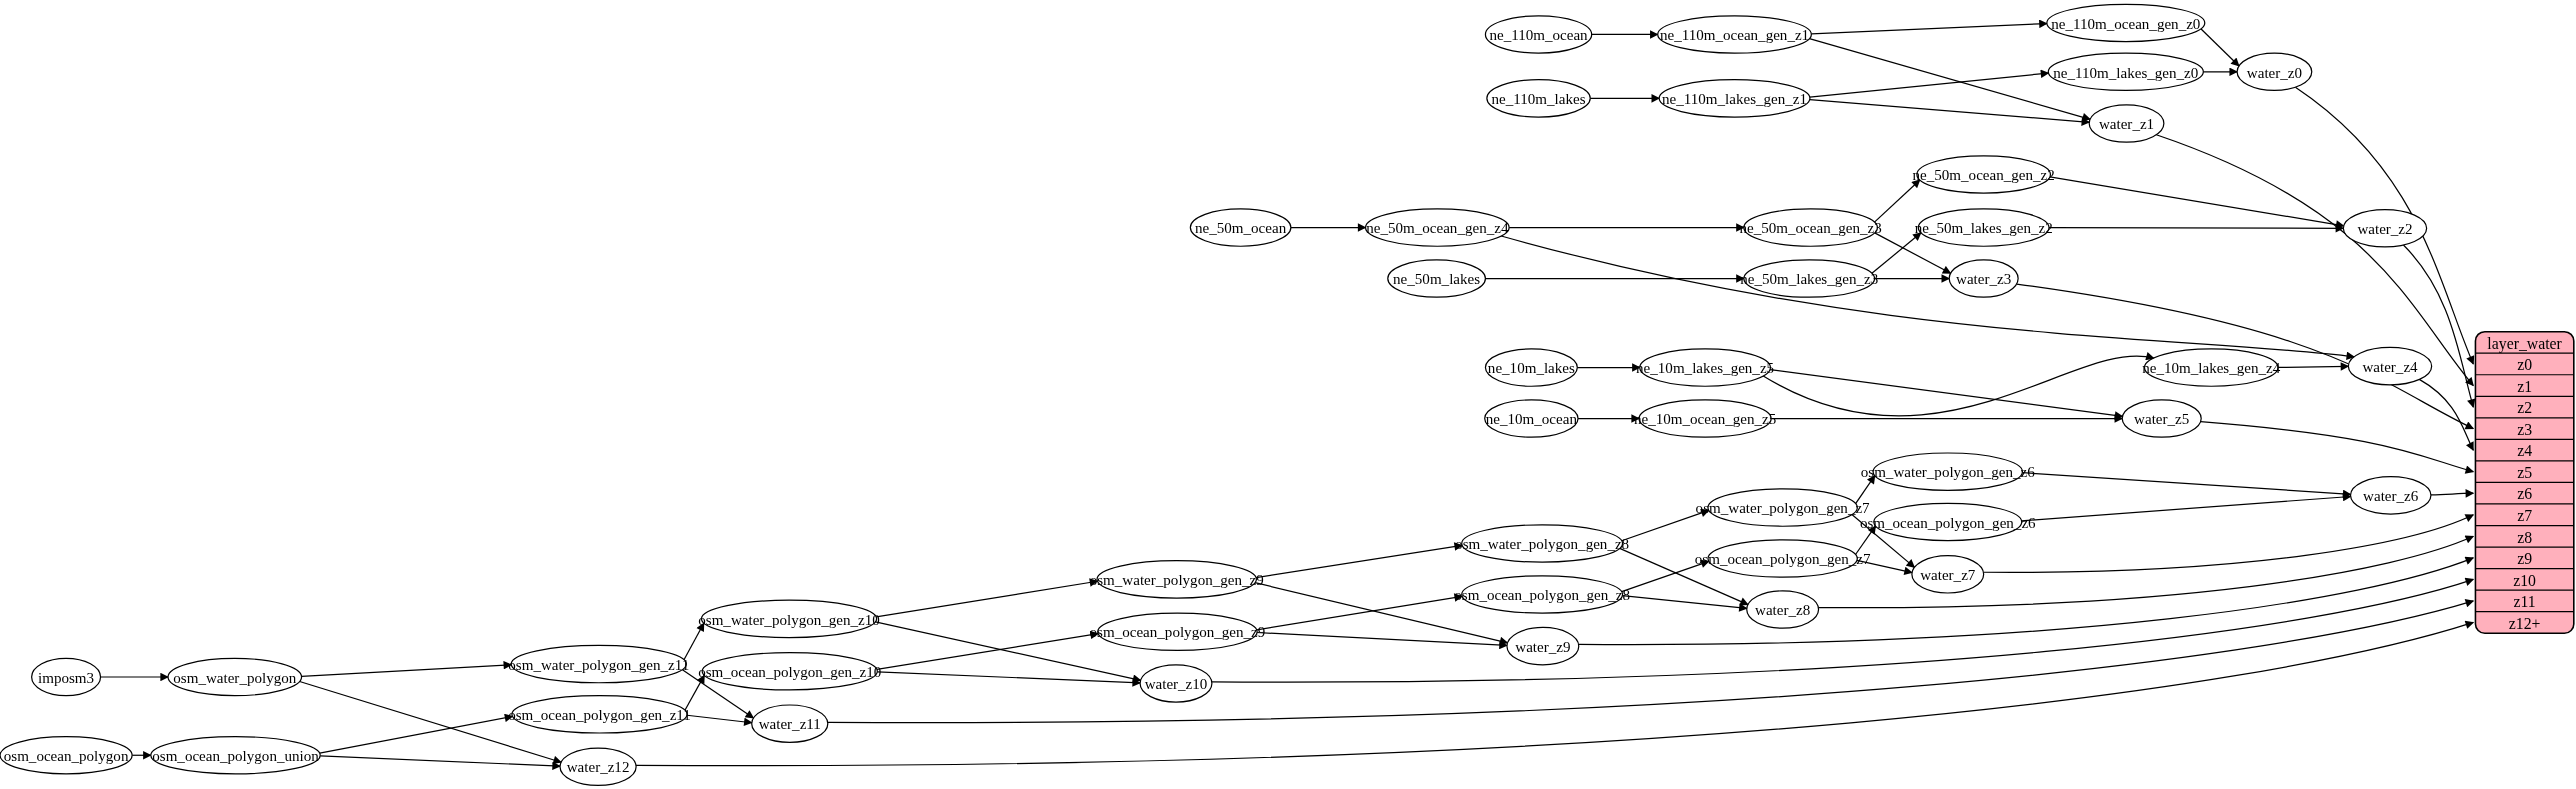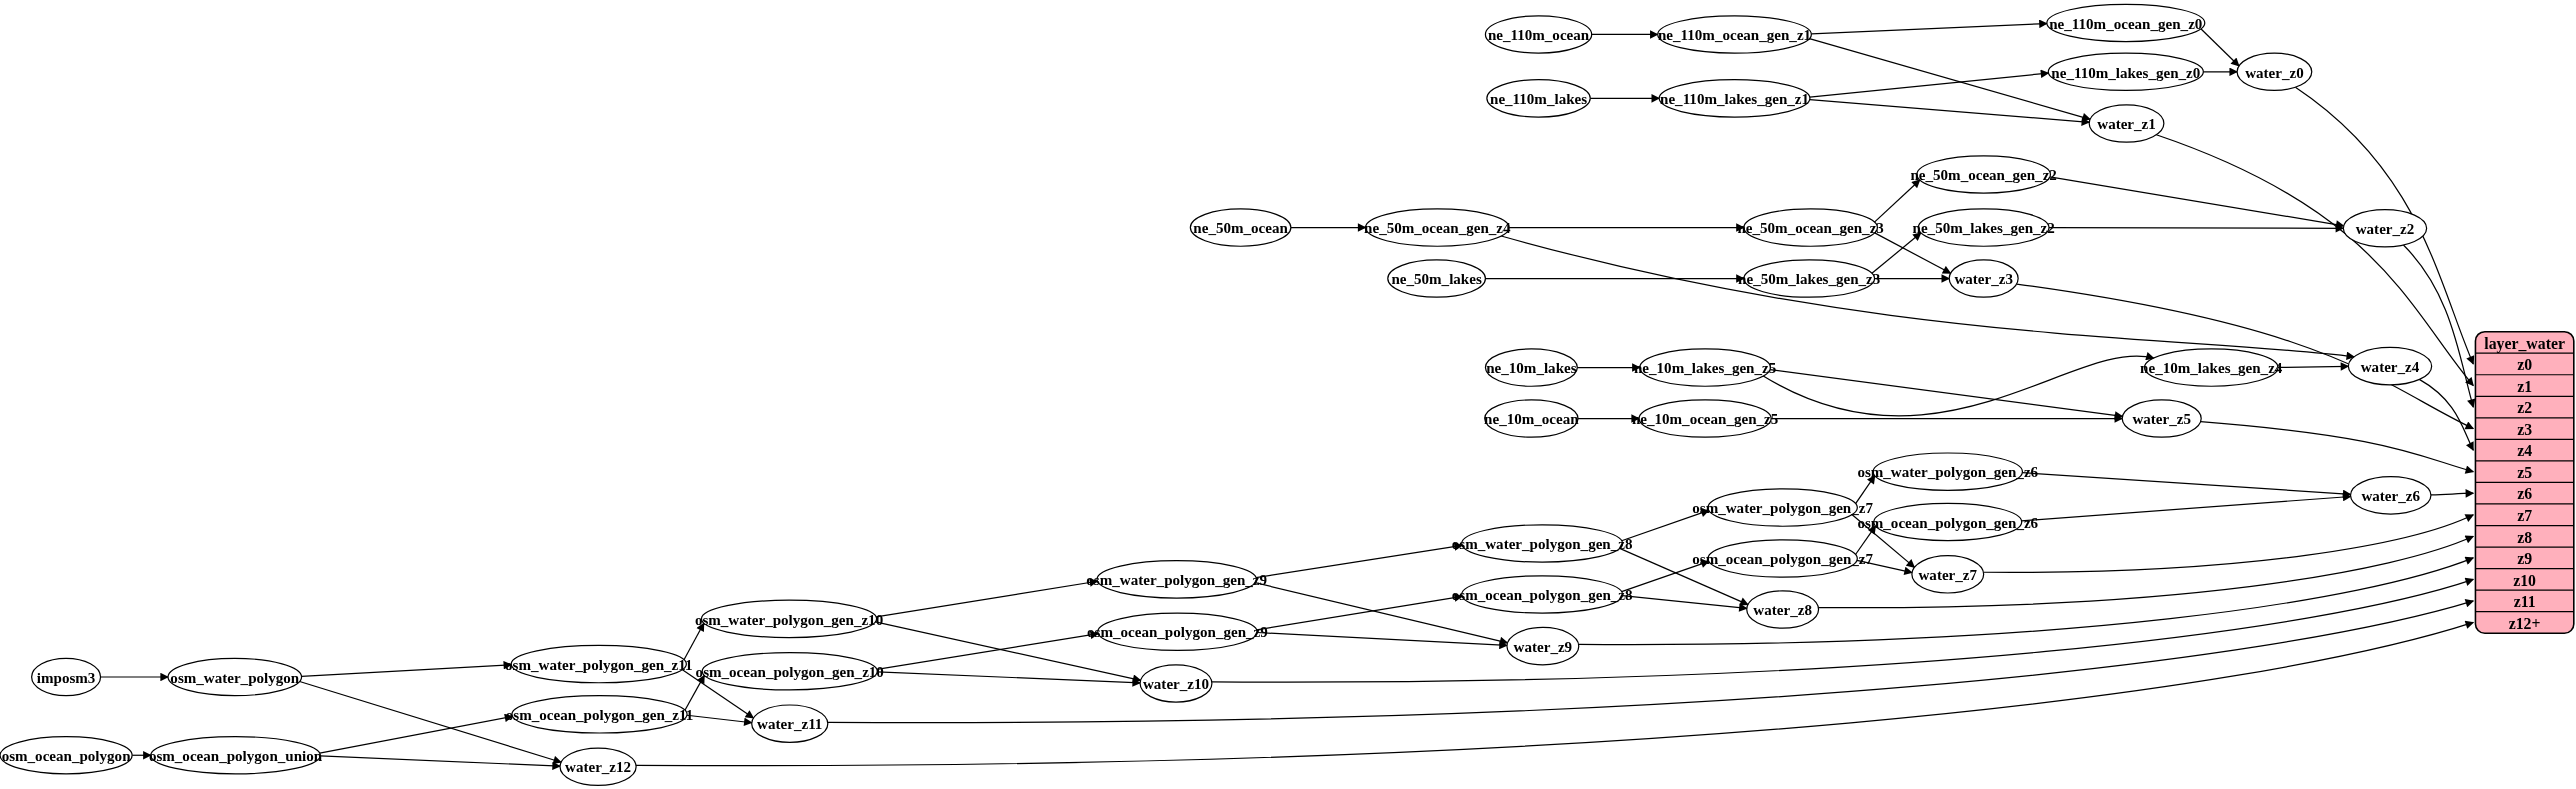--- a/index.html
+++ b/index.html
@@ -9,21 +9,20 @@
     width: 2576px;
     height: 789px;
     overflow: hidden;
     font-family: "Liberation Serif", "DejaVu Serif", serif;
   }
   .diagram-wrap {
     position: relative;
     width: 2516px;
     height: 789px;
     background: #ffffff;
-    font-weight: bold;
   }
   svg { display: block; }
   .node-ellipse { fill: #ffffff; stroke: #000000; stroke-width: 1.7; }
   .node-label {
     font-family: "Liberation Serif", "DejaVu Serif", serif;
     font-size: 21px;
     fill: #000000;
   }
   .edge-path { fill: none; stroke: #000000; stroke-width: 1.7; }
   .table-box { stroke: #000000; stroke-width: 2.2; }

